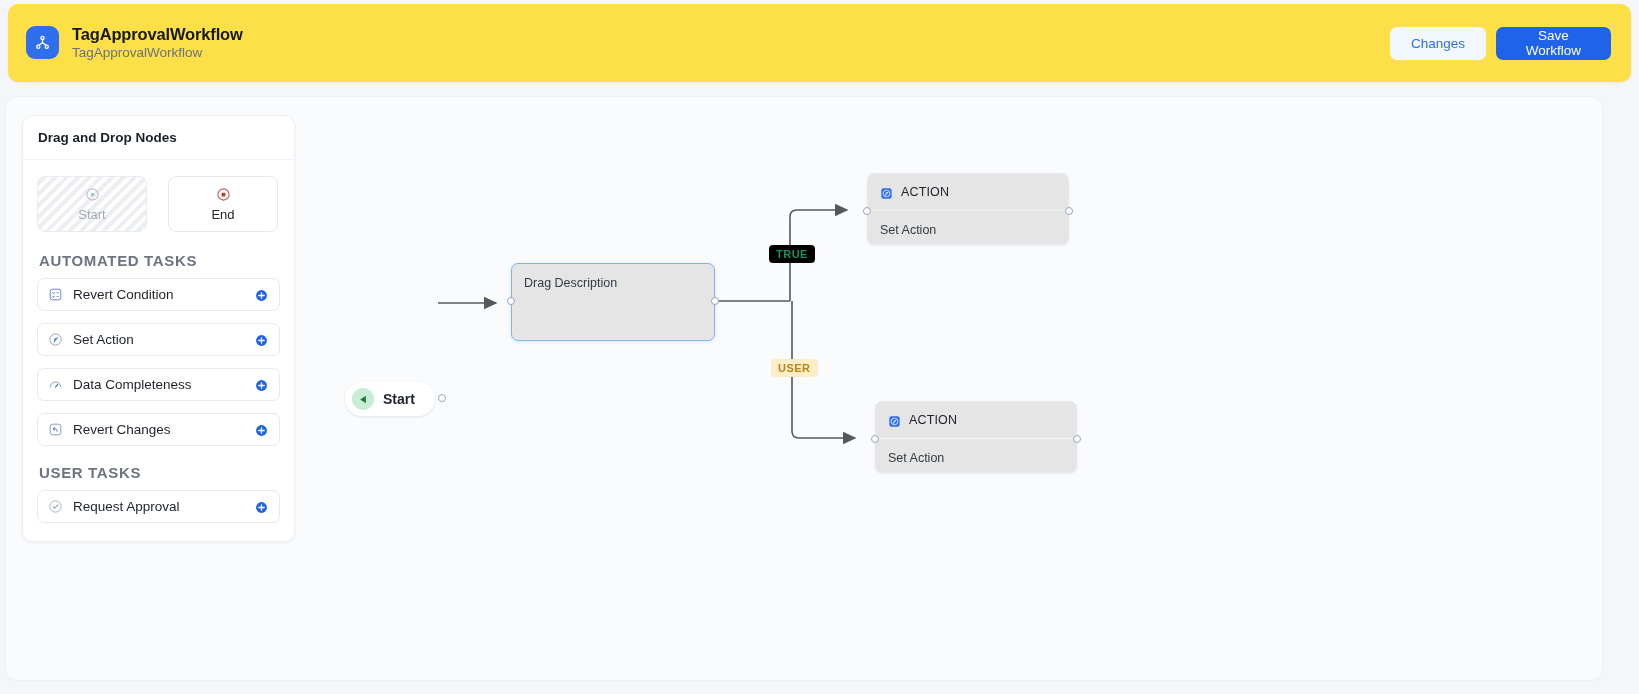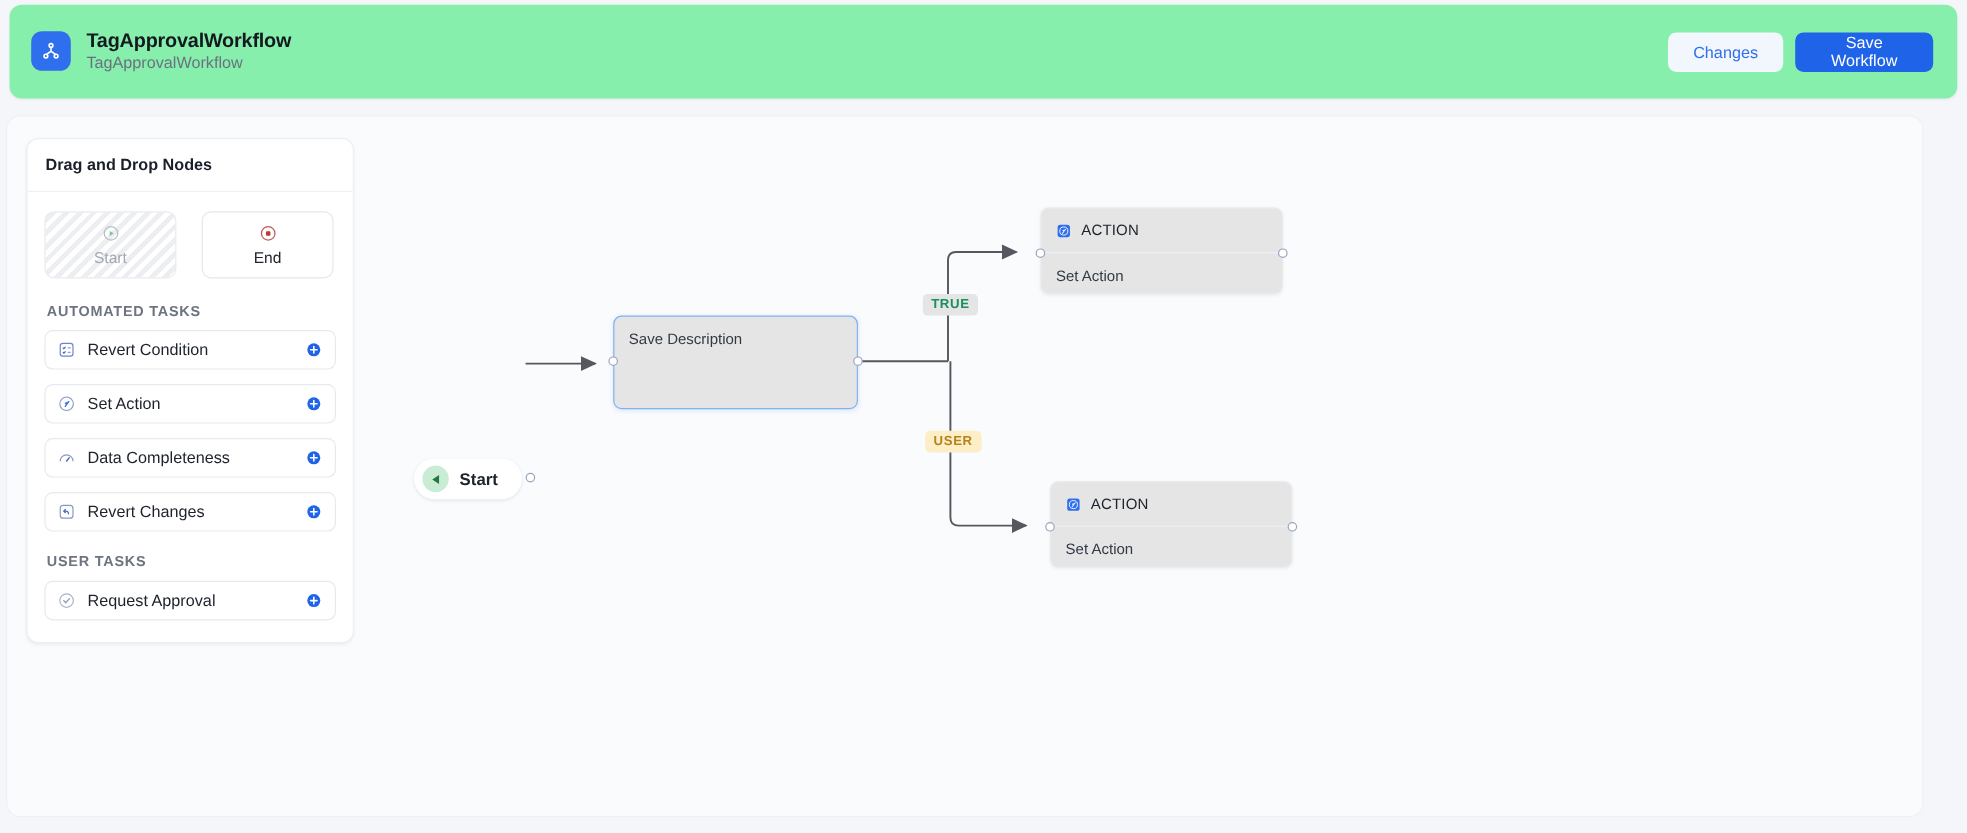--- a/index.html
+++ b/index.html
@@ -7,21 +7,21 @@
     width: 1639px; height: 694px;
     background: #f4f6f9;
     font-family: "Liberation Sans", sans-serif;
     overflow: hidden;
   }
 
   
   .header {
     position: absolute; left: 8px; top: 4px;
     width: 1623px; height: 78px;
-    background: #86efac;
+    background: #fde047;
     border-radius: 10px;
     box-shadow: 0 1px 2px rgba(16,24,40,.05);
     display: flex; align-items: center;
     padding: 0 20px 0 18px;
   }
   .brand { display: flex; align-items: center; gap: 13px; }
   .brand-logo {
     width: 33px; height: 33px; border-radius: 9px;
     background: #2f6fed;
     display: flex; align-items: center; justify-content: center;
@@ -88,21 +88,21 @@
     border: 1px solid #e9ebef;
     cursor: not-allowed;
   }
   .se-card.end {
     color: #20242c; background: #ffffff;
     border: 1px solid #e4e7ec; cursor: grab;
   }
   .se-ico { width: 15px; height: 15px; display:block; }
 
   .group-label {
-    font-size: 12px; font-weight: bold; color: #6d7480;
+    font-size: 15px; font-weight: bold; color: #6d7480;
     letter-spacing: .65px; text-transform: uppercase;
     margin: 0 0 9px 2px;
   }
   .group-label.second { margin-top: 18px; }
 
   .task {
     height: 33px; border: 1px solid #e6e9ee; border-radius: 7px;
     background: #ffffff; display: flex; align-items: center;
     padding: 0 11px 0 10px; margin-bottom: 12px; cursor: grab;
   }
@@ -148,21 +148,21 @@
     position: absolute; width: 8px; height: 8px; border-radius: 50%;
     background: #ffffff; border: 1.2px solid #9aa4c0;
     cursor: crosshair;
   }
 
   .edge-label {
     position: absolute; border-radius: 4px;
     font-size: 11px; font-weight: bold; letter-spacing: .5px;
     padding: 3px 7px;
   }
-  .edge-label.t { background: #e5e5e5; color: #17905a; }
+  .edge-label.t { background: #000000; color: #17905a; }
   .edge-label.f { background: #fdeec8; color: #b5851a; }
 </style>
 </head>
 <body>
 
 <div class="header">
   <div class="brand">
     <div class="brand-logo">
       <svg width="17" height="17" viewBox="0 0 24 24" fill="none" stroke="#ffffff" stroke-width="1.9" stroke-linecap="round" stroke-linejoin="round">
         <circle cx="12" cy="5.5" r="2.2"></circle>
@@ -321,21 +321,21 @@
       <span class="start-dot">
         <svg width="11" height="11" viewBox="0 0 12 12">
             <path d="M8.6 1.9v8.2L2.4 6z" fill="#1e7a42"></path>
           </svg>
       </span>
       <span class="node-start-label">Start</span>
       <span class="handle" style="right:-11px; top:12px;"></span>
     </div>
 
     <div class="node selected" style="left:505px; top:166px; width:204px; height:78px;">
-      <div class="node-body">Save Description</div>
+      <div class="node-body">Drag Description</div>
       <span class="handle" style="left:-5px; top:33px;"></span>
       <span class="handle" style="right:-5px; top:33px;"></span>
     </div>
 
     <div class="node" style="left:861px; top:76px; width:202px; height:72px;">
       <div class="node-head">
         <span class="node-head-ico">
           <svg width="13" height="13" viewBox="0 0 24 24">
             <rect x="2.5" y="2.5" width="19" height="19" rx="4" fill="#2f6fed"></rect>
             <circle cx="12" cy="12" r="6.2" fill="none" stroke="#ffffff" stroke-width="1.4"></circle>

